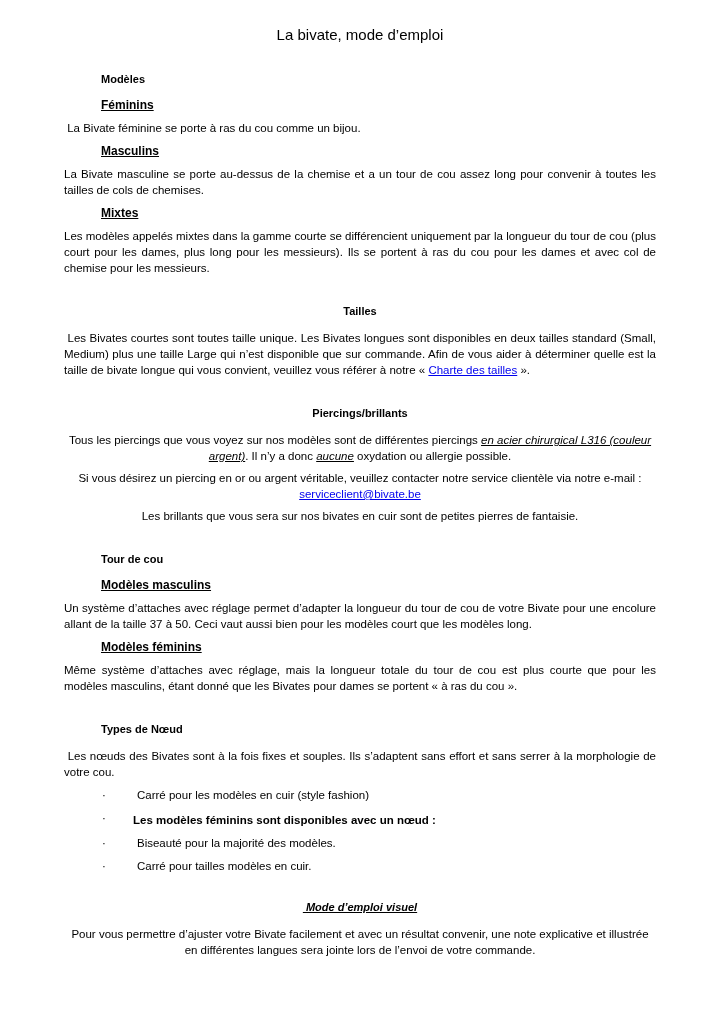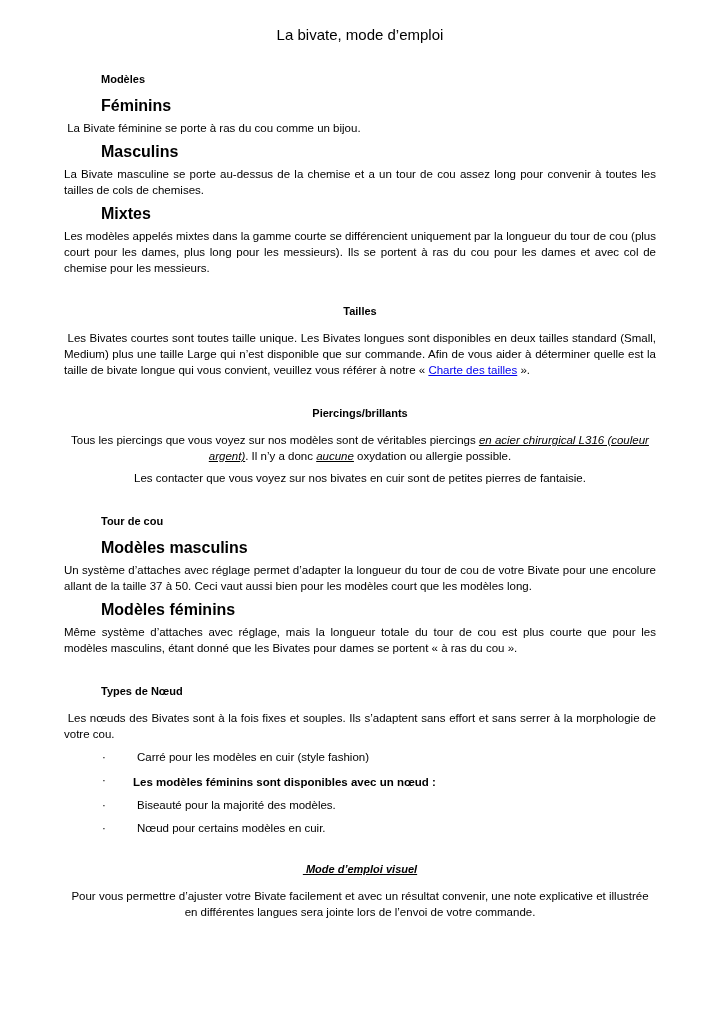--- a/index.html
+++ b/index.html
@@ -22,24 +22,25 @@
     margin: 0 0 6px 0;
   }
   .h2 {
     font-size: 11px;
     line-height: 18px;
     font-weight: 700;
     margin: 26px 0 10px 44px;
   }
   .h2.center { margin-left: 0; margin-right: 0; text-align: center; }
   .h3 {
-    font-size: 16px;
+    font-size: 12px;
     line-height: 15px;
     font-weight: 700;
     margin: 8px 0 7px 44px;
+    text-decoration: underline;
   }
   p { margin: 6px 7px; }
   .justify { text-align: justify; }
   .center  { text-align: center; }
   .iu { font-style: italic; text-decoration: underline; }
   a.link {
     color: var(--link-color, #0000ee);
     text-decoration: underline;
     cursor: pointer;
   }
@@ -76,22 +77,23 @@
   <h3 class="h3">Masculins</h3>
   <p class="justify">La Bivate masculine se porte au-dessus de la chemise et a un tour de cou assez long pour convenir à toutes les tailles de cols de chemises.</p>
 
   <h3 class="h3">Mixtes</h3>
   <p class="justify">Les modèles appelés mixtes dans la gamme courte se différencient uniquement par la longueur du tour de cou (plus court pour les dames, plus long pour les messieurs). Ils se portent à ras du cou pour les dames et avec col de chemise pour les messieurs.</p>
 
   <h2 class="h2 center">Tailles</h2>
   <p class="justify"><span>&nbsp;Les Bivates courtes sont toutes taille unique. Les Bivates longues sont disponibles en deux tailles standard (Small, Medium) plus une taille Large qui n’est disponible que sur commande. Afin de vous aider à déterminer quelle est la taille de bivate longue qui vous convient, veuillez vous référer à notre «&nbsp;</span><a class="link" href="#">Charte des tailles</a><span>&nbsp;».</span></p>
 
   <h2 class="h2 center">Piercings/brillants</h2>
-  <p class="center"><span>Tous les piercings que vous voyez sur nos modèles sont de véritables piercings </span><span class="iu">en acier chirurgical L316 (couleur argent)</span><span>. Il n’y a donc </span><span class="iu">aucune</span><span> oxydation ou allergie possible.</span></p>
-  <p class="center">Les contacter que vous voyez sur nos bivates en cuir sont de petites pierres de fantaisie.</p>
+  <p class="center"><span>Tous les piercings que vous voyez sur nos modèles sont de différentes piercings </span><span class="iu">en acier chirurgical L316 (couleur argent)</span><span>. Il n’y a donc </span><span class="iu">aucune</span><span> oxydation ou allergie possible.</span></p>
+  <p class="center"><span>Si vous désirez un piercing en or ou argent véritable, veuillez contacter notre service clientèle via notre e-mail : </span><a class="link" href="#">serviceclient@bivate.be</a></p>
+  <p class="center">Les brillants que vous sera sur nos bivates en cuir sont de petites pierres de fantaisie.</p>
 
   <h2 class="h2">Tour de cou</h2>
 
   <h3 class="h3">Modèles masculins</h3>
   <p class="justify">Un système d’attaches avec réglage permet d’adapter la longueur du tour de cou de votre Bivate pour une encolure allant de la taille 37 à 50. Ceci vaut aussi bien pour les modèles court que les modèles long.</p>
 
   <h3 class="h3">Modèles féminins</h3>
   <p class="justify">Même système d’attaches avec réglage, mais la longueur totale du tour de cou est plus courte que pour les modèles masculins, étant donné que les Bivates pour dames se portent «&nbsp;à ras du cou&nbsp;».</p>
 
   <h2 class="h2">Types de Nœud</h2>
@@ -105,19 +107,19 @@
     <span class="dot">·</span>
   </div>
 
   <p class="intro">Les modèles féminins sont disponibles avec un nœud :</p>
   <div class="bullet">
     <span class="dot">·</span>
     <span>Biseauté pour la majorité des modèles.</span>
   </div>
   <div class="bullet">
     <span class="dot">·</span>
-    <span>Nœud pour certains modèles en cuir.</span>
+    <span>Carré pour tailles modèles en cuir.</span>
   </div>
 
   <h2 class="h2 center mode-visuel"><span class="underline">&nbsp;Mode d’emploi visuel</span></h2>
   <p class="center">Pour vous permettre d’ajuster votre Bivate facilement et avec un résultat convenir, une note explicative et illustrée en différentes langues sera jointe lors de l’envoi de votre commande.</p>
 
 </div>
 
 </body></html>

